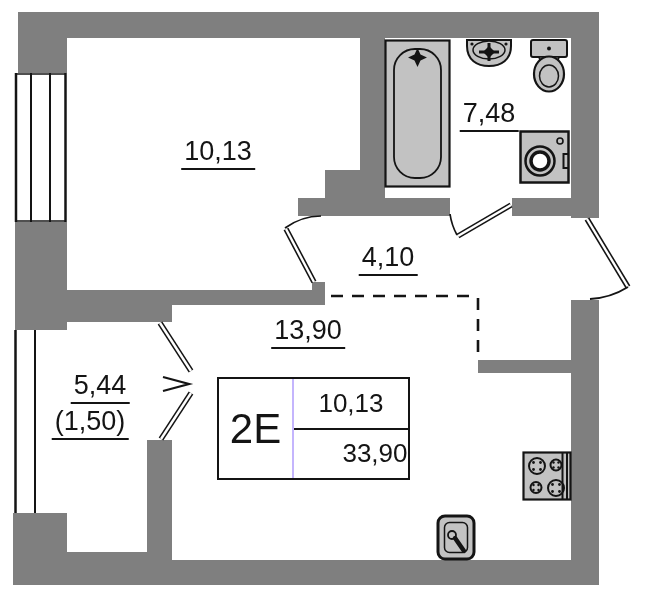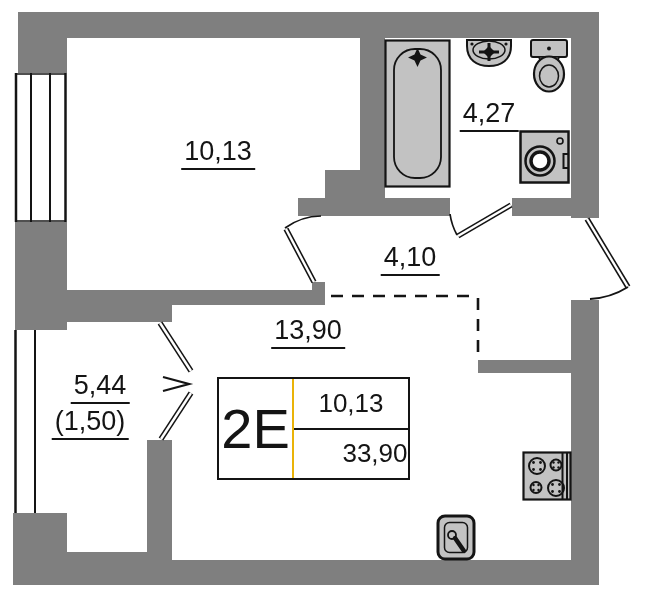--- a/index.html
+++ b/index.html
@@ -12,22 +12,22 @@
   .lbl{
     position:absolute;transform:translateX(-50%);
     font-size:27px;line-height:1.05;white-space:nowrap;
     border-bottom:2px solid #141414;padding:0 3px 3px;
   }
   .tbl{
     position:absolute;left:217px;top:377px;width:193px;height:103px;
     border:2px solid #141414;background:#ffffff;display:flex;box-sizing:border-box;
   }
   .tbl .unit{
-    width:73px;border-right:2px solid #eab308;
-    display:flex;align-items:center;justify-content:center;font-size:56px;
+    width:73px;border-right:2px solid #c4b5fd;
+    display:flex;align-items:center;justify-content:center;font-size:42px;
   }
   .tbl .vals{flex:1;display:flex;flex-direction:column;}
   .tbl .vals .vrow{
     flex:1;display:flex;align-items:center;justify-content:center;
     font-size:26px;border-bottom:2px solid #141414;
   }
   .tbl .vals .vrow:last-child{border-bottom:none;padding-left:48px;}
 </style>
 </head>
 <body>
@@ -160,22 +160,22 @@
 
     <g>
       <rect x="438" y="516" width="36" height="43" rx="7" fill="#c2c2c2" stroke="#141414" stroke-width="3"></rect>
       <rect x="444.5" y="522.5" width="23" height="30" rx="5" fill="#c2c2c2" stroke="#141414" stroke-width="1.5"></rect>
       <circle cx="452" cy="535" r="4" fill="#c2c2c2" stroke="#141414" stroke-width="1.8"></circle>
       <line x1="455" y1="538" x2="464" y2="551" stroke="#141414" stroke-width="4.5" stroke-linecap="round"></line>
     </g>
   </svg>
 
   <div class="lbl" style="left:218px;top:137px">10,13</div>
-  <div class="lbl" style="left:489px;top:99px">4,27</div>
-  <div class="lbl" style="left:410px;top:243px">4,10</div>
+  <div class="lbl" style="left:489px;top:99px">7,48</div>
+  <div class="lbl" style="left:388px;top:243px">4,10</div>
   <div class="lbl" style="left:308px;top:316px">13,90</div>
   <div class="lbl" style="left:100px;top:371px">5,44</div>
   <div class="lbl" style="left:90px;top:407px">(1,50)</div>
 
   <div class="tbl">
     <div class="unit">2E</div>
     <div class="vals">
       <div class="vrow">10,13</div>
       <div class="vrow">33,90</div>
     </div>

